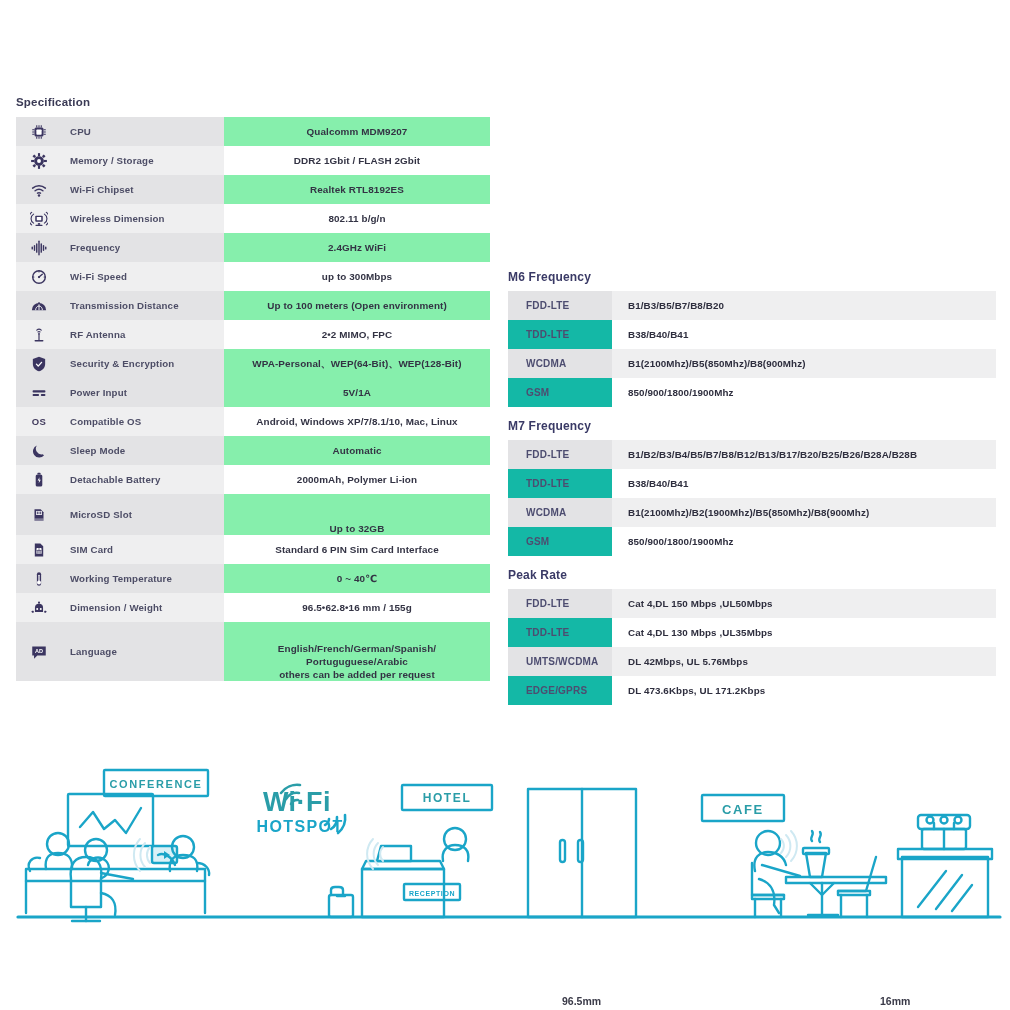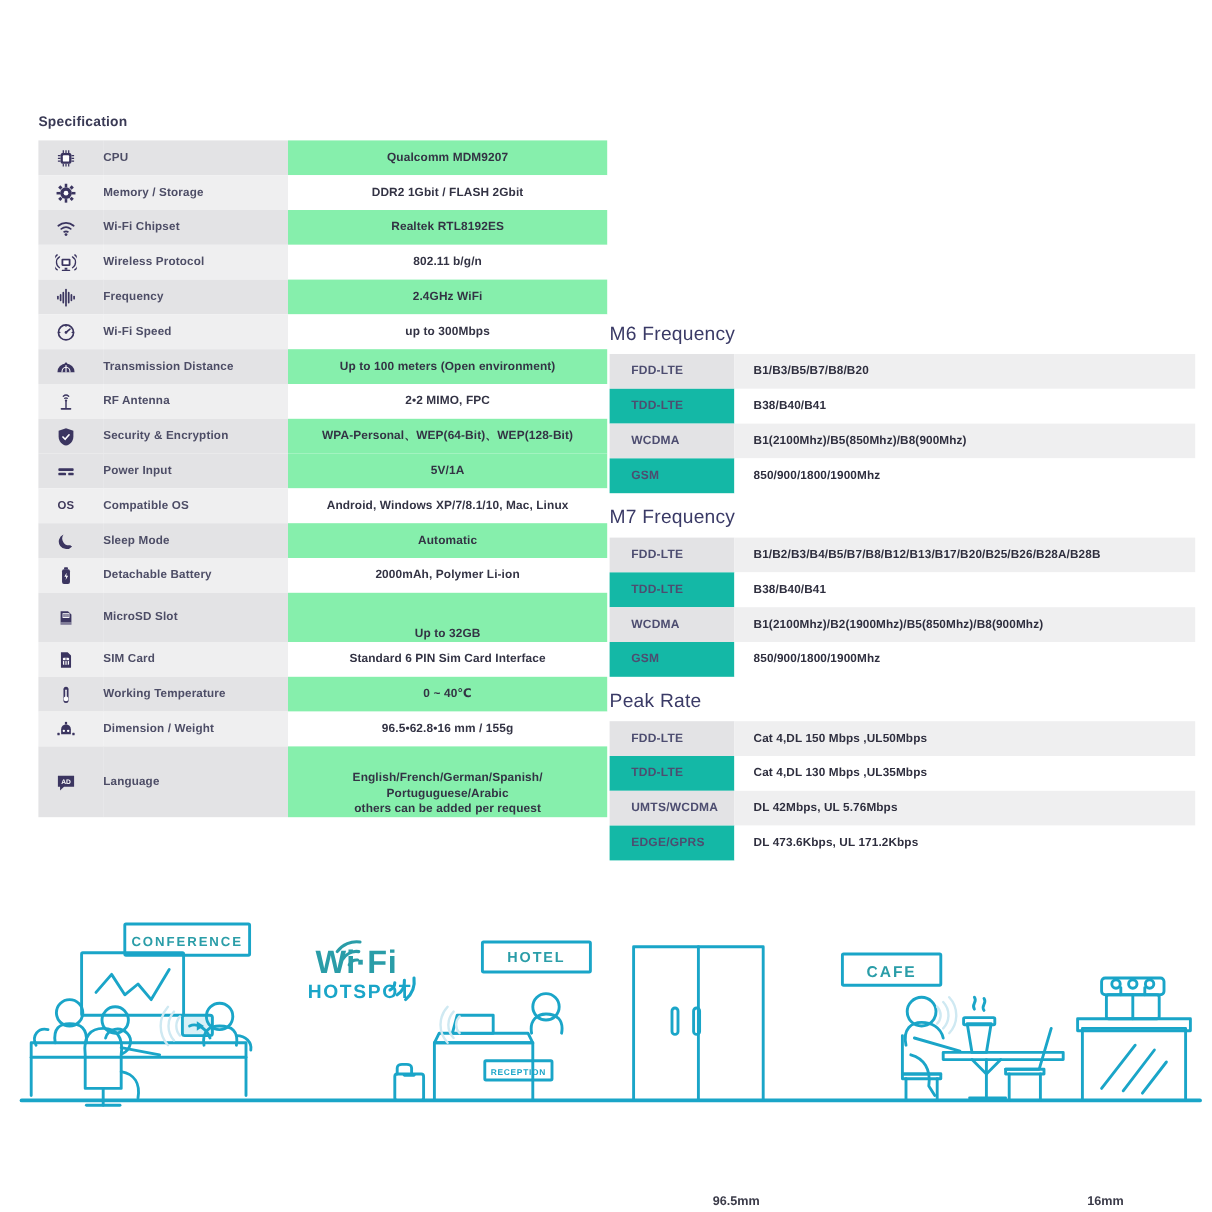--- a/index.html
+++ b/index.html
@@ -6,21 +6,21 @@
   body{
     width:1010px;height:1010px;
     background:#ffffff;
     font-family:"Liberation Sans","DejaVu Sans",sans-serif;
     position:relative;
     overflow:hidden;
     color:#2f2f45;
   }
 
   
-  .spec-wrap{position:absolute;left:32px;top:96px;width:460px;}
+  .spec-wrap{position:absolute;left:16px;top:96px;width:460px;}
   .spec-title{
     font-size:11.5px;font-weight:bold;color:#3a3a55;
     letter-spacing:.2px;margin-bottom:9px;
   }
   .spec-table{width:460px;border-collapse:collapse;table-layout:fixed;}
   .spec-table tr{height:29px;}
   .spec-table td{vertical-align:middle;padding:0;}
   .sp-icon{width:40px;padding-left:14px !important;}
   .sp-label{width:154px;}
   .sp-val{width:266px;text-align:center;}
@@ -42,21 +42,21 @@
   .ico{display:block;width:18px;height:18px;}
   .ico svg{display:block;width:18px;height:18px;}
   .ico-text{
     display:block;width:18px;text-align:center;
     font-size:9.5px;font-weight:bold;color:#403a5c;letter-spacing:.3px;
   }
 
   
   .right-col{position:absolute;left:508px;top:270px;width:488px;}
   .rt-title{
-    font-size:16px;font-weight:normal;color:#3a3a66;
+    font-size:12px;font-weight:bold;color:#3a3a66;
     letter-spacing:.2px;margin-bottom:7px;margin-top:0;
   }
   .rt-title.sp{margin-top:12px;}
   .rt-table{width:488px;border-collapse:collapse;table-layout:fixed;}
   .rt-table tr{height:29px;}
   .rt-table td{vertical-align:middle;padding:0;}
   .rt-k{width:86px;padding-left:18px !important;}
   .rt-v{padding-left:16px !important;}
   .rt-table tr.odd .rt-k{background:#e3e3e5;}
   .rt-table tr.odd .rt-v{background:#efeff0;}
@@ -65,22 +65,22 @@
   .rt-k span{font-size:10px;font-weight:bold;color:#4d4d70;letter-spacing:.2px;display:block;}
   .rt-v span{font-size:9.8px;font-weight:bold;color:#2e2e3e;letter-spacing:.1px;display:block;}
 
   
   .scene{position:absolute;left:0;top:745px;width:1010px;height:190px;}
   .scene svg{display:block;}
 
   
   .dims{position:absolute;left:0;top:995px;width:1010px;height:16px;}
   .dim{position:absolute;font-size:10.5px;font-weight:bold;color:#3a3a48;}
-  .dim-a{left:594px;top:0;}
-  .dim-b{left:906px;top:0;}
+  .dim-a{left:562px;top:0;}
+  .dim-b{left:880px;top:0;}
 </style>
 </head>
 <body>
 
 <div class="spec-wrap">
   <div class="spec-title">Specification</div>
   <table class="spec-table">
     <tbody id="spec-body">
         <tr class="odd">
           <td class="sp-icon">
@@ -158,21 +158,21 @@
                 <g fill="none" stroke="#3b3560" stroke-width="1.5" stroke-linecap="round">
                   <path d="M4.8 5.5a7 7 0 0 0 0 12"></path>
                   <path d="M2.2 3.2a10.5 10.5 0 0 0 0 16.6"></path>
                   <path d="M19.2 5.5a7 7 0 0 1 0 12"></path>
                   <path d="M21.8 3.2a10.5 10.5 0 0 1 0 16.6"></path>
                 </g>
               </svg>
             </span>
           </td>
           <td class="sp-label">
-            <span>Wireless Protocol</span>
+            <span>Wireless Dimension</span>
           </td>
           <td class="sp-val">
             <span style="white-space: pre-line;">802.11 b/g/n</span>
           </td>
         </tr>
         <tr class="odd">
           <td class="sp-icon">
             <span class="ico">
               <svg viewBox="0 0 24 24" xmlns="http://www.w3.org/2000/svg">
                 <g stroke="#3b3560" stroke-width="1.9" stroke-linecap="round">

